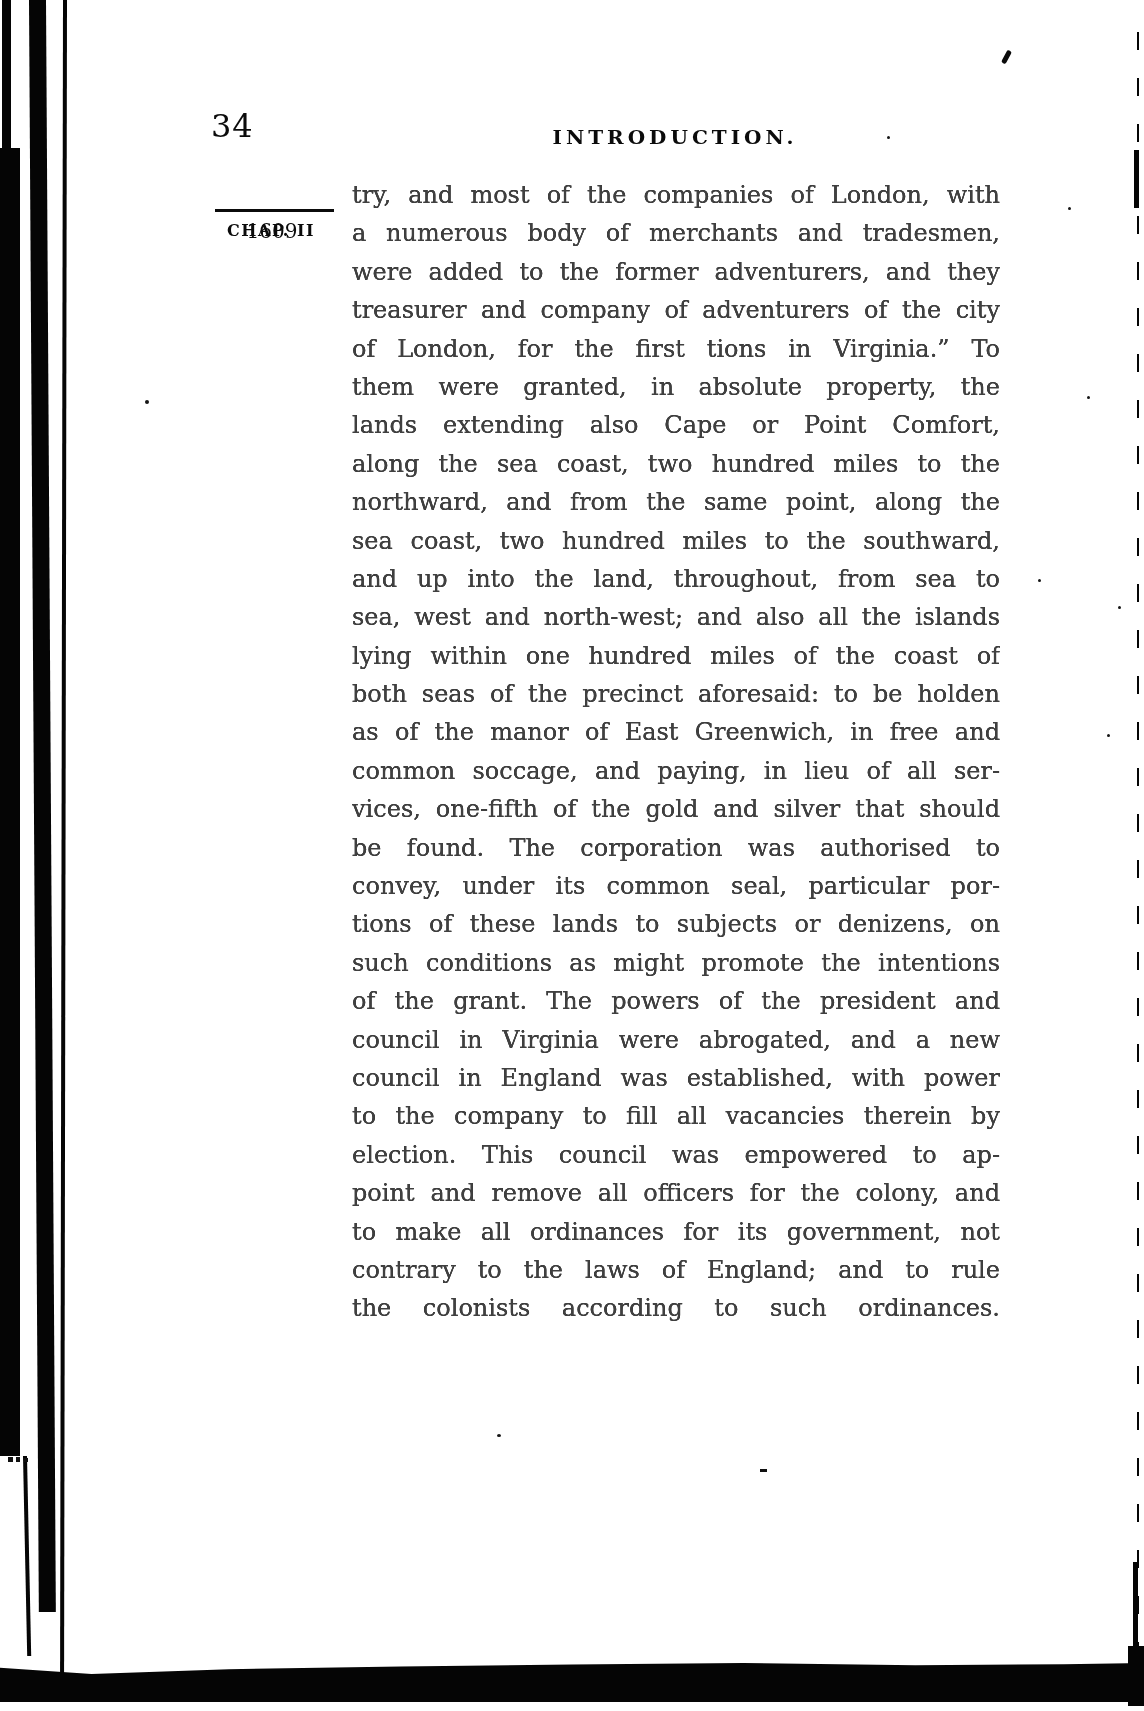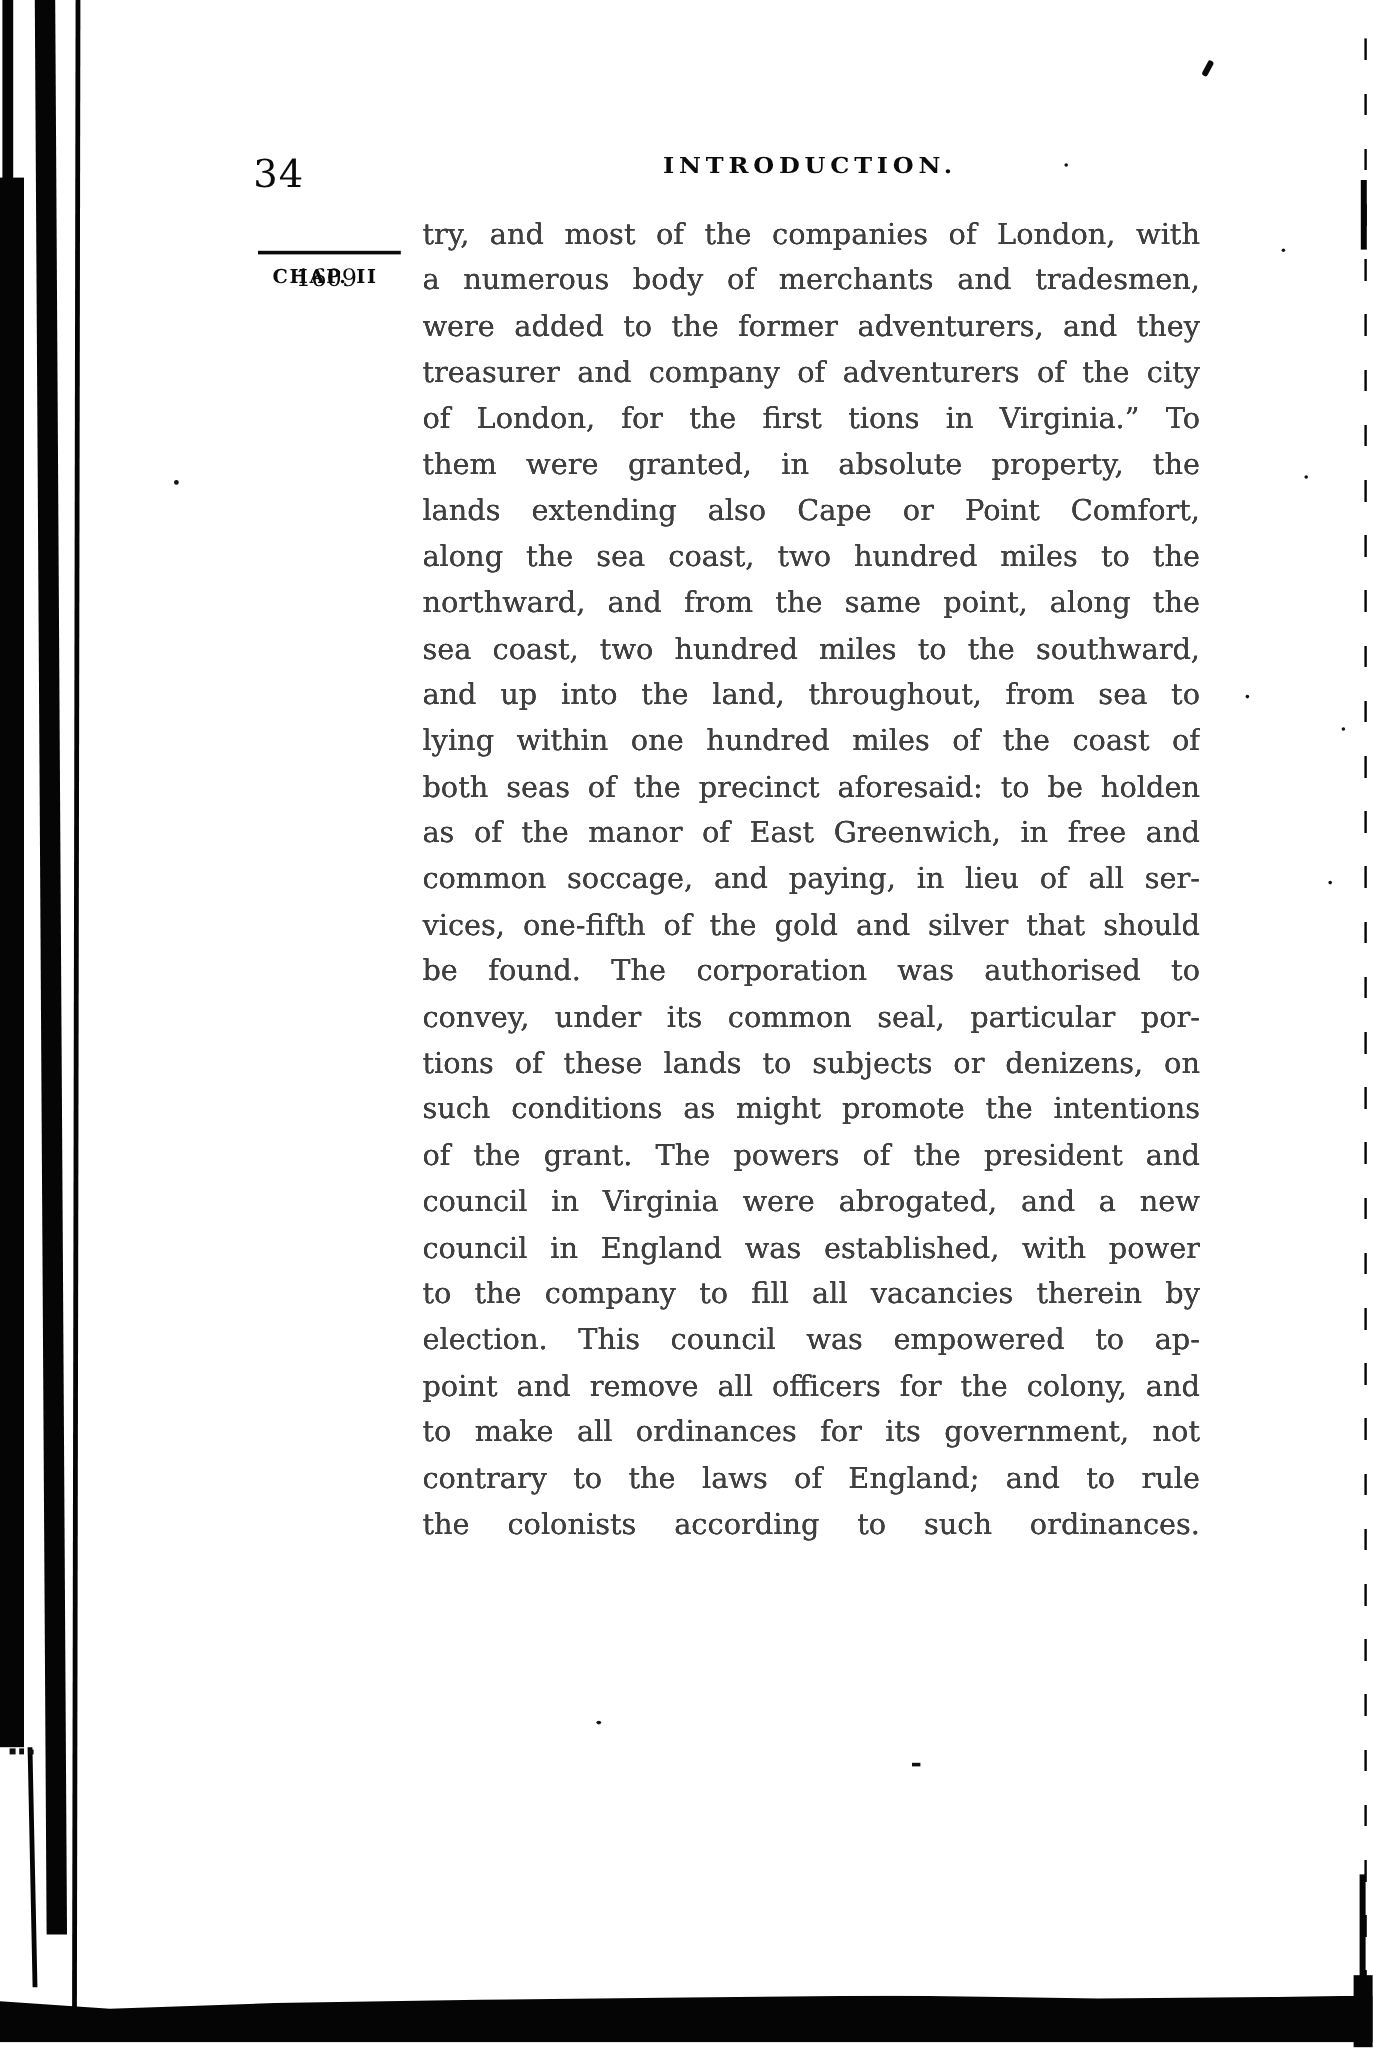--- a/index.html
+++ b/index.html
@@ -27,21 +27,21 @@
   #right-line{
     position:absolute;left:1137px;top:32px;width:2px;height:1624px;
     background:repeating-linear-gradient(to bottom,#050505 0 18px,transparent 18px 46px);
   }
   #right-line-blob1{position:absolute;left:1134px;top:150px;width:5px;height:58px;background:#050505;}
   #right-line-blob2{position:absolute;left:1133px;top:1562px;width:5px;height:96px;background:#050505;}
   
   .speck{position:absolute;background:#151515;border-radius:50%;}
   #apostrophe-mark{position:absolute;left:1004px;top:50px;width:5px;height:14px;background:#0b0b0b;border-radius:2px;transform:rotate(28deg);}
   
-  #page-number{position:absolute;left:211px;top:126px;font-size:32px;letter-spacing:1px;}
+  #page-number{position:absolute;left:211px;top:107px;font-size:32px;letter-spacing:1px;}
   #running-header{
     position:absolute;left:525px;top:126px;width:300px;text-align:center;
     font-size:20px;letter-spacing:4px;font-weight:bold;transform:scaleY(.92);
   }
   
   #margin-chapter{
     position:absolute;left:219px;top:176px;width:104px;text-align:center;
     font-size:16px;letter-spacing:1.5px;font-weight:bold;margin-top:45px;
   }
   #margin-rule{position:absolute;left:215px;top:209px;width:119px;height:3px;background:#0b0b0b;}
@@ -102,20 +102,21 @@
     <div class="text-line">a numerous body of merchants and tradesmen,</div>
     <div class="text-line">were added to the former adventurers, and they</div>
     <div class="text-line">treasurer and company of adventurers of the city</div>
     <div class="text-line">of London, for the first tions in Virginia.” To</div>
     <div class="text-line">them were granted, in absolute property, the</div>
     <div class="text-line">lands extending also Cape or Point Comfort,</div>
     <div class="text-line">along the sea coast, two hundred miles to the</div>
     <div class="text-line">northward, and from the same point, along the</div>
     <div class="text-line">sea coast, two hundred miles to the southward,</div>
     <div class="text-line">and up into the land, throughout, from sea to</div>
+    <div class="text-line">sea, west and north-west; and also all the islands</div>
     <div class="text-line">lying within one hundred miles of the coast of</div>
     <div class="text-line">both seas of the precinct aforesaid: to be holden</div>
     <div class="text-line">as of the manor of East Greenwich, in free and</div>
     <div class="text-line">common soccage, and paying, in lieu of all ser-</div>
     <div class="text-line">vices, one-fifth of the gold and silver that should</div>
     <div class="text-line">be found.  The corporation was authorised to</div>
     <div class="text-line">convey, under its common seal, particular por-</div>
     <div class="text-line">tions of these lands to subjects or denizens, on</div>
     <div class="text-line">such conditions as might promote the intentions</div>
     <div class="text-line">of the grant.  The powers of the president and</div>

